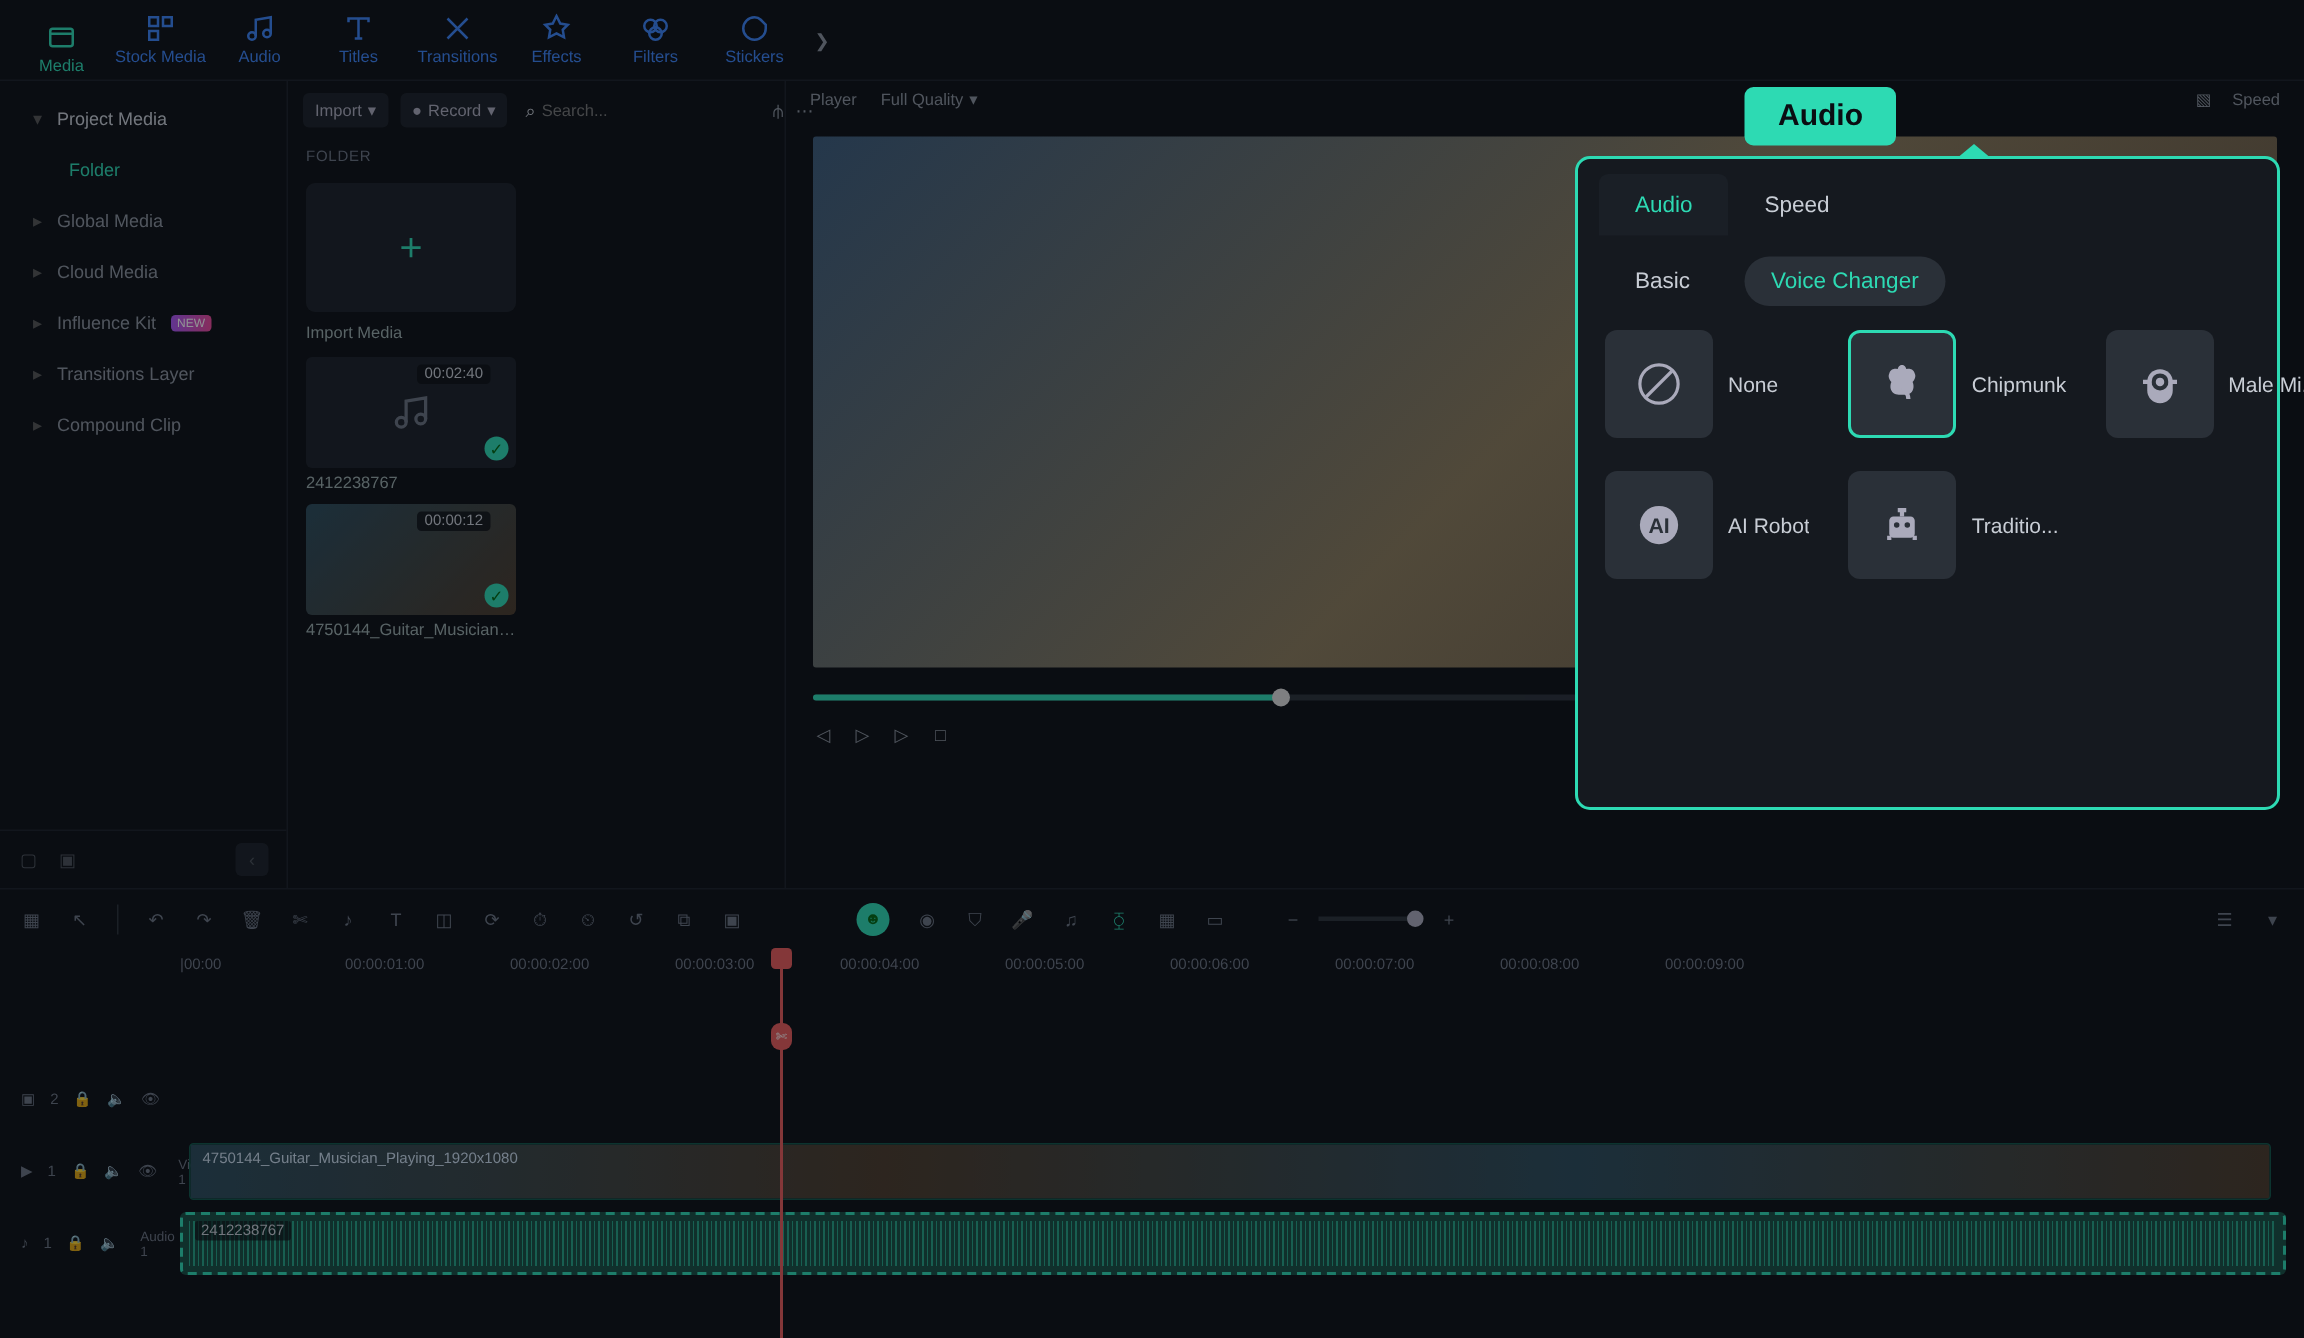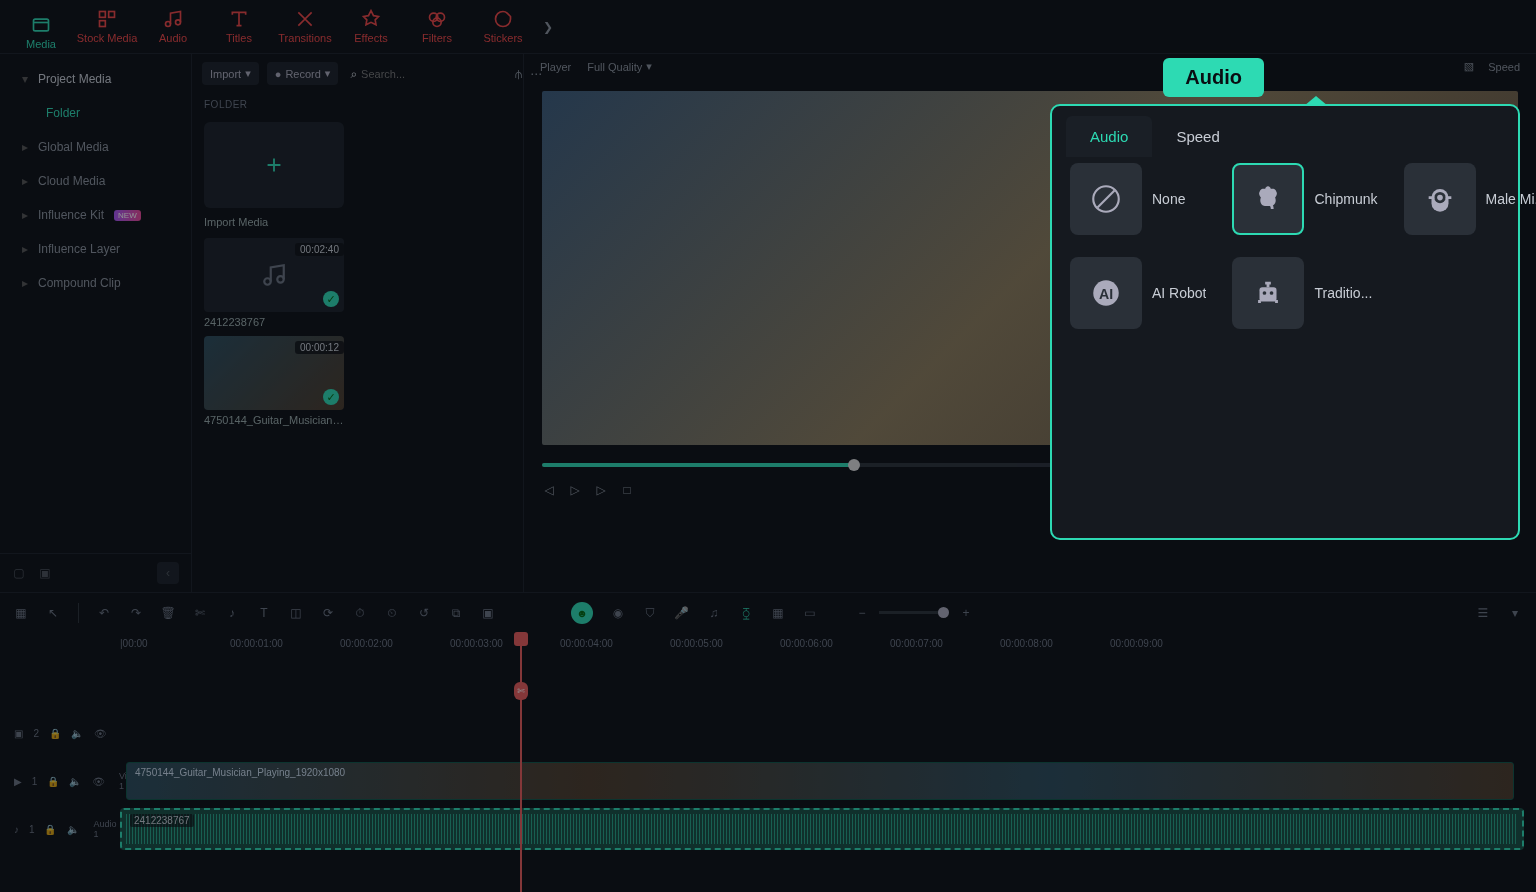--- a/index.html
+++ b/index.html
@@ -1,21 +1,21 @@
 <!DOCTYPE html>
 <html><head>
 <meta charset="utf-8">
 <style>
 * { margin:0; padding:0; box-sizing:border-box; font-family:-apple-system,BlinkMacSystemFont,'Segoe UI',sans-serif; }
 body { background:#0a0d12; color:#c8cdd5; width:1536px; height:892px; overflow:hidden; font-size:12px; }
 .app { display:flex; flex-direction:column; height:100%; }
 
 
 .topbar { display:flex; align-items:center; height:54px; border-bottom:1px solid #1a1f26; padding:0 8px; position:relative; }
-.toptab { display:flex; flex-direction:column; align-items:center; justify-content:center; width:66px; height:54px; color:#ef4444; cursor:pointer; gap:3px; }
+.toptab { display:flex; flex-direction:column; align-items:center; justify-content:center; width:66px; height:54px; color:#3b82f6; cursor:pointer; gap:3px; }
 .toptab.active { color:#2ddab3;margin-top:12px; }
 .toptab svg { width:20px; height:20px; }
 .toptab span { font-size:11px; }
 .topbar .scroll { margin-left:2px; color:#8a919c; display:flex; align-items:center; justify-content:center; width:20px; height:30px; cursor:pointer; }
 
 
 .main { display:flex; flex:1; min-height:0; }
 .left { width:192px; border-right:1px solid #1a1f26; display:flex; flex-direction:column; }
 .mid { width:332px; border-right:1px solid #1a1f26; display:flex; flex-direction:column; }
 .right { flex:1; display:flex; flex-direction:column; position:relative; }
@@ -35,21 +35,21 @@
 .midbar .btn { background:#1a1f26; padding:5px 8px; border-radius:4px; font-size:11px; color:#aab; display:flex; align-items:center; gap:4px; cursor:pointer; }
 .midbar input { background:transparent; border:none; color:#aab; font-size:11px; flex:1; outline:none; }
 .midbar .search { display:flex; align-items:center; flex:1; padding:0 4px; gap:4px; }
 .midbar .dots { color:#8a919c; cursor:pointer; width:18px; text-align:center; }
 .mid h4 { padding:6px 12px; font-size:10px; letter-spacing:0.5px; color:#6a7280; font-weight:500; }
 .folderbox { width:140px; height:86px; margin:6px 12px; background:#1a1f26; border-radius:6px; display:flex; align-items:center; justify-content:center; cursor:pointer; }
 .folderbox svg { width:22px; height:22px; color:#2ddab3; }
 .mid-label { padding:2px 12px 10px; font-size:11px; color:#9aa; }
 .clip { margin:0 12px 4px; }
 .clip .thumb { width:140px; height:74px; background:#1a1f26; border-radius:4px; position:relative; display:flex; align-items:center; justify-content:center; }
-.clip .dur { position:absolute; top:5px; right:0; background:#0a0d12cc; padding:1px 5px; font-size:10px; border-radius:3px; }
+.clip .dur { position:absolute; top:5px; right:17px; background:#0a0d12cc; padding:1px 5px; font-size:10px; border-radius:3px; }
 .clip .tick { position:absolute; bottom:5px; right:5px; width:16px; height:16px; background:#2ddab3; border-radius:50%; display:flex; align-items:center; justify-content:center; color:#061; font-size:11px; }
 .clip .name { font-size:11px; color:#9aa; padding:4px 0; width:140px; white-space:nowrap; overflow:hidden; text-overflow:ellipsis; }
 .clip .thumb.video { background:linear-gradient(135deg,#2a4a5a,#4a3a2a); }
 
 
 .player-head { display:flex; align-items:flex-end; padding:6px 16px; gap:16px; font-size:11px; color:#8a919c; }
 .player-head .sel { display:flex; align-items:center; gap:4px; cursor:pointer; }
 .top-right { position:absolute; top:6px; right:16px; display:flex; gap:14px; color:#8a919c; font-size:11px; align-items:center; }
 .preview { margin:12px 18px; flex:0 0 354px; background:linear-gradient(135deg,#3a5a7a 0%,#8a7a5a 50%,#5a4a3a 100%); border-radius:2px; }
 .prog { margin:6px 18px; height:4px; background:#2a3038; border-radius:2px; position:relative; }
@@ -186,21 +186,21 @@
             <span class="chev">▸</span>
             <span>Cloud Media</span>
           </li>
         <li>
             <span class="chev">▸</span>
             <span>Influence Kit</span>
             <span class="badge">NEW</span>
           </li>
         <li>
             <span class="chev">▸</span>
-            <span>Influence Layer</span>
+            <span>Transitions Layer</span>
           </li>
         <li>
             <span class="chev">▸</span>
             <span>Compound Clip</span>
           </li>
       </ul>
       <div class="left-foot">
         <span class="ic">▢</span>
         <span class="ic">▣</span>
         <span class="collapse">‹</span>
@@ -277,20 +277,24 @@
           <span class="ic">🔈</span>
           <span class="ic">⛶</span>
         </div>
       </div>
 
       <div class="audio-tag">Audio</div>
       <div class="audio-panel">
         <div class="ap-tabs">
           <div class="ap-tab active">Audio</div>
           <div class="ap-tab">Speed</div>
+        </div>
+        <div class="ap-sub">
+          <span>Basic</span>
+          <span class="active">Voice Changer</span>
         </div>
         <div class="vgrid">
           <div class="vitem">
               <div class="vicon">
                 <svg viewBox="0 0 24 24" fill="none" stroke="currentColor" stroke-width="1.5">
                   <circle cx="12" cy="12" r="9"></circle>
                   <path d="M6 18L18 6"></path>
                 </svg>
               </div>
               <div class="vlabel">None</div>

